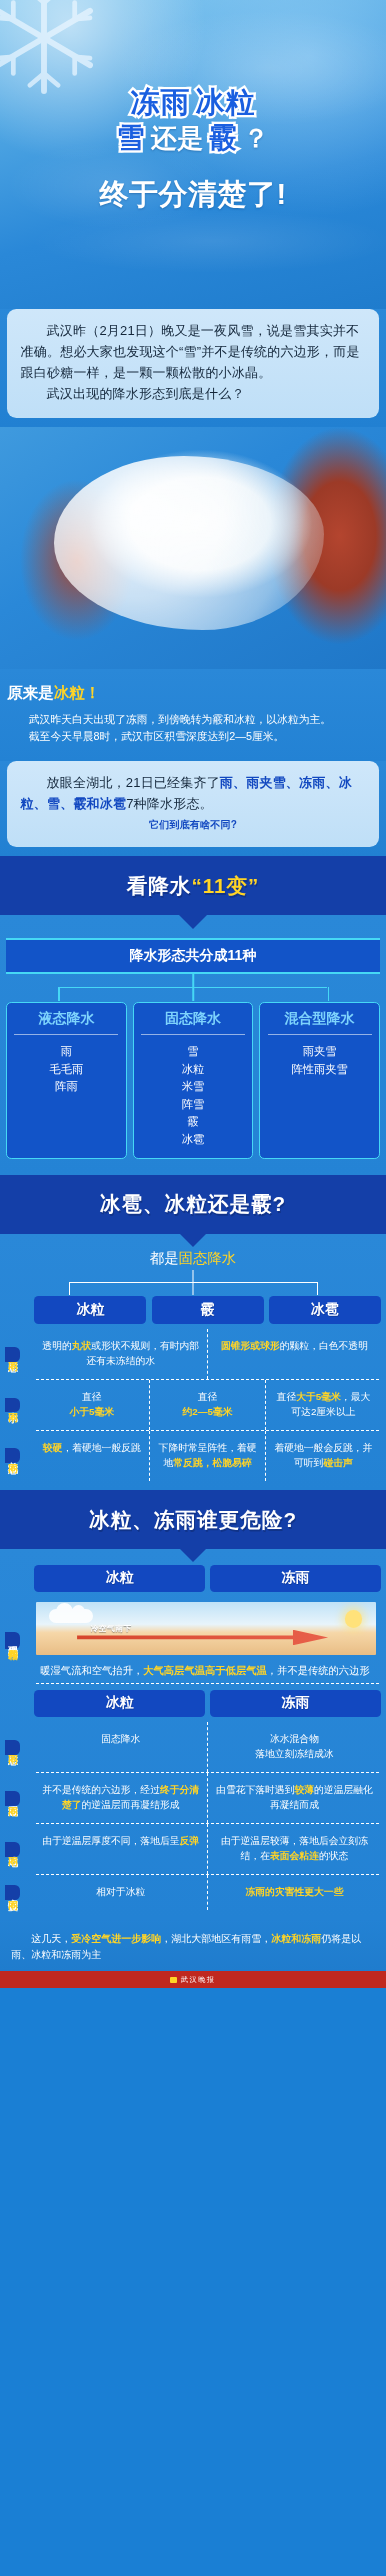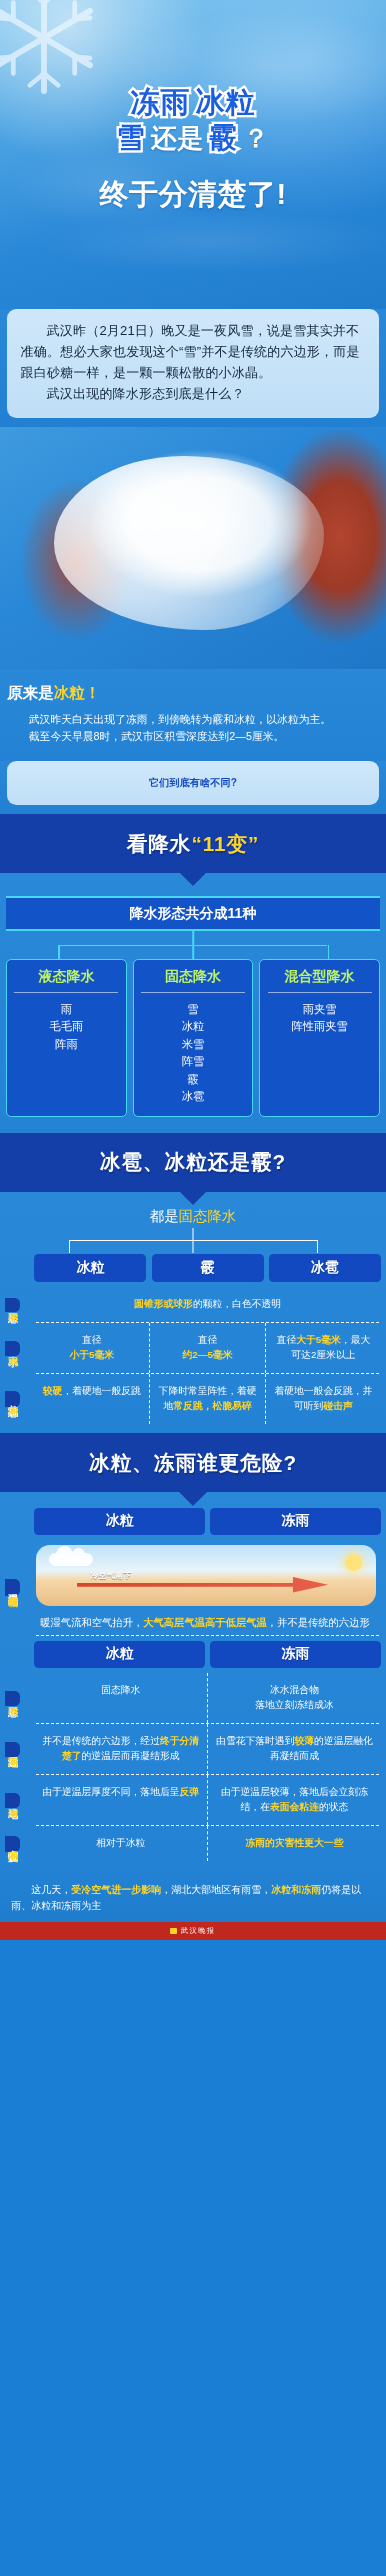--- a/index.html
+++ b/index.html
@@ -115,21 +115,21 @@
     text-align: center; padding: 6.7px 0; font-size: 14px; font-weight: 900; color: #fff;
     margin-bottom: 0;
   }
   .connectors { height: 28px; position: relative; }
   .connectors i { position: absolute; background: #46d8f5; }
   .cols { display: flex; gap: 6.2px; }
   .col {
     flex: 1; background: #1254c8; border: 1.5px solid #46d8f5; border-radius: 5.2px;
     padding: 7.2px 4.1px 10.3px; text-align: center; min-height: 149px;
   }
-  .col h3 { color: #bef264; font-size: 14px; font-weight: 900; padding-bottom: 6.2px; }
+  .col h3 { color: #7dd3fc; font-size: 14px; font-weight: 900; padding-bottom: 6.2px; }
   .col .rule { height: 1px; background: rgba(255,255,255,.55); margin: 0 3.1px 8.2px; }
   .col ul { list-style: none; }
   .col li { font-size: 11.3px; line-height: 1.55; color: #fff; }
 
   
   .cmp { background: linear-gradient(180deg,#2a88d8,#2382d4); padding: 15.5px 5.2px 9.3px; }
   .cmp-lead { text-align: center; font-size: 14.4px; font-weight: 400; color: #fff; margin-bottom: 2.1px; }
   .cmp-lead em { font-style: normal; color: #ffd426; }
   .tree-lines { height: 26px; position: relative; }
   .tree-lines i { position: absolute; background: #fff; }
@@ -158,21 +158,21 @@
   }
   .bodyrow .bcell em { font-style: normal; color: #ffd426; font-weight: 900; }
   .bodyrow .bcell + .bcell { border-left: 1.5px dashed #fff; }
   .rowsep { height: 0; border-top: 1.5px dashed #fff; margin: 0 2.1px 0 7.2px; }
 
   .rowblock { display: flex; align-items: stretch; margin-bottom: 0; }
   .rowblock .rowlabel-holder { width: 24px; flex: 0 0 24px; display: flex; align-items: center; }
 
   
   .illus {
-    margin: 5.2px 5.2px 0 7.2px; border-radius: 14px; height: 61px; position: relative;
+    margin: 5.2px 5.2px 0 7.2px; border-radius: 1px; height: 53px; position: relative;
     background: linear-gradient(180deg,#bfe2f7 0%, #e8f4fb 42%, #f6d7a8 58%, #e8bd85 100%);
     overflow: hidden;
   }
   .illus .sun { position: absolute; right: 13.4px; top: 8.2px; width: 17.5px; height: 17.5px; border-radius: 50%; background: #ffe27a; box-shadow: 0 0 8.2px 3.1px rgba(255,226,122,.6); }
   .illus .cloud { position: absolute; left: 12.4px; top: 7.2px; width: 44px; height: 13.4px; background: #fff; border-radius: 7.2px; opacity: .9; }
   .illus .cloud::before { content:""; position:absolute; left:7.2px; top:-6.2px; width:17.5px;height:17.5px;border-radius:50%;background:#fff; }
   .illus .cloud::after { content:""; position:absolute; left:23px; top:-4.1px; width:13.4px;height:13.4px;border-radius:50%;background:#fff; }
   .illus .arrow {
     position: absolute; left: 12%; top: 52%; width: 74%; height: 15.5px;
     background: linear-gradient(90deg,#d6462c,#e8604a);
@@ -260,20 +260,23 @@
   <div class="sec-blue">
     <div class="yellow-head">
       <span>原来是</span><em>冰粒！</em>
     </div>
     <p class="body-txt">武汉昨天白天出现了冻雨，到傍晚转为霰和冰粒，以冰粒为主。</p>
     <p class="body-txt">截至今天早晨8时，武汉市区积雪深度达到2—5厘米。</p>
   </div>
 
   <div class="intro-wrap">
     <div class="card-light">
+      <p style="text-indent:2em;">
+        <span>放眼全湖北，21日已经集齐了</span><b style="color:#1248c0;">雨、雨夹雪、冻雨、冰粒、雪、霰和冰雹</b><span>7种降水形态。</span>
+      </p>
       <p style="text-align:center;text-indent:0;color:#1248c0;font-weight:900;font-size:10px;margin-top:3.1px;">它们到底有啥不同?</p>
     </div>
   </div>
 
   <div class="banner">
     <h2>
       <span>看降水</span><em>“11变”</em>
     </h2>
     <span class="notch"></span>
   </div>
@@ -351,20 +354,23 @@
     <div class="rowblock">
       <div class="rowlabel-holder">
         <div class="rowlabel">
           <span>形态</span>
             <em>不同</em>
         </div>
       </div>
       <div class="grid">
         <div class="bodyrow">
           <div class="bcell">
+            <span>透明的</span><em>丸状</em><span>或形状不规则，有时内部还有未冻结的水</span>
+          </div>
+          <div class="bcell">
             <span></span><em>圆锥形或球形</em><span>的颗粒，白色不透明</span>
           </div>
         </div>
         <div class="rowsep"></div>
       </div>
     </div>
 
     <div class="rowblock">
       <div class="rowlabel-holder">
         <div class="rowlabel">

